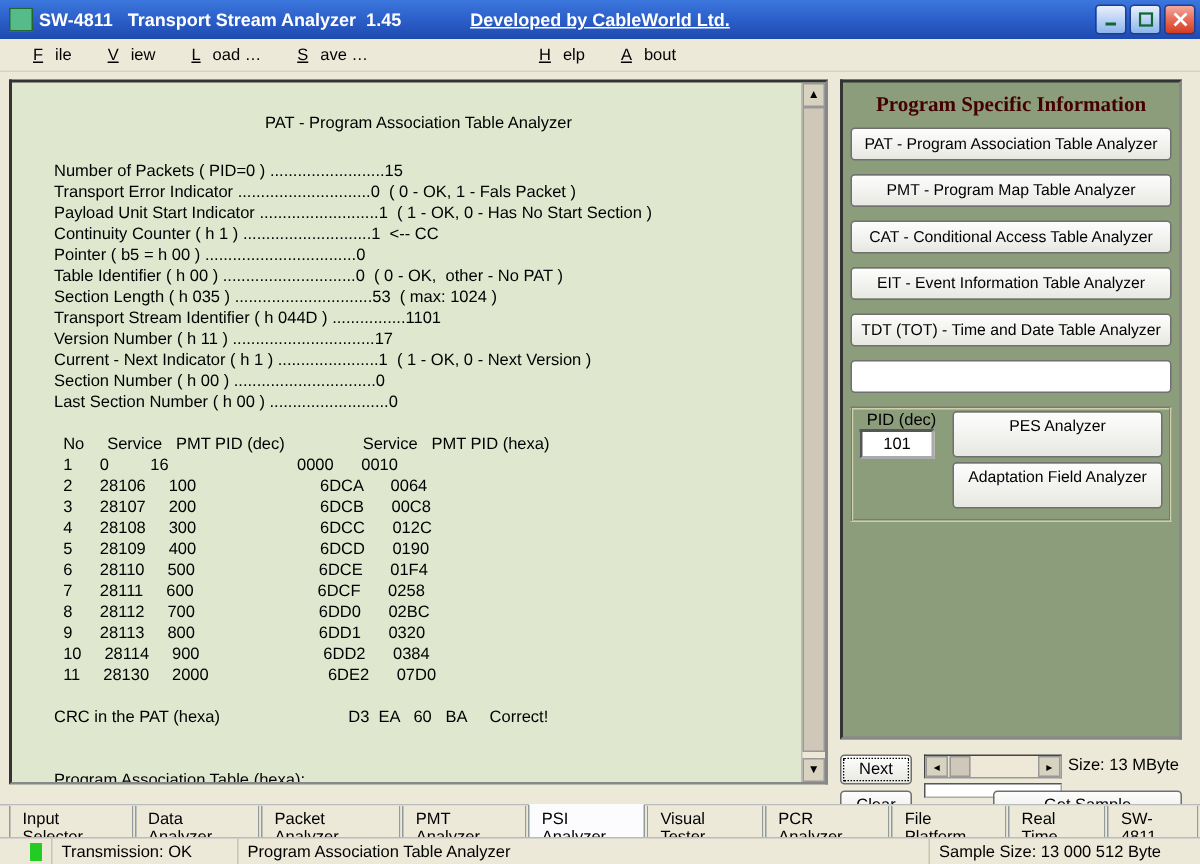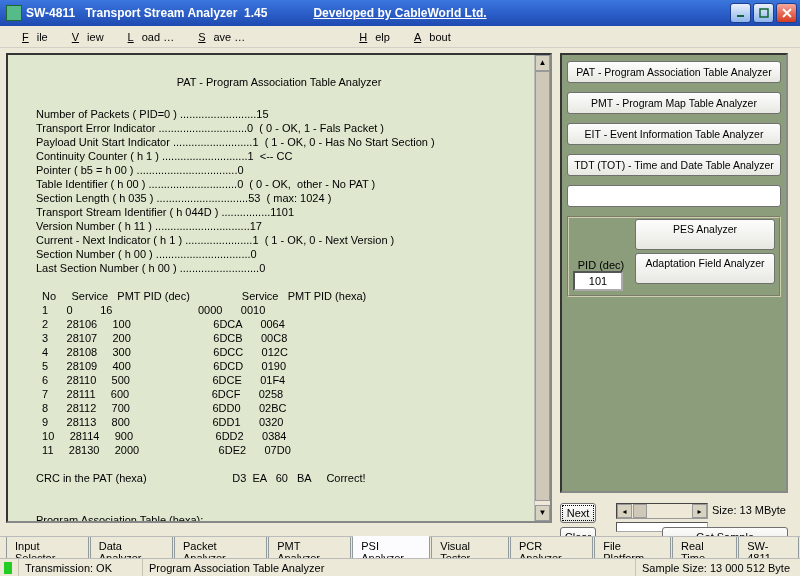--- a/index.html
+++ b/index.html
@@ -50,47 +50,47 @@
   display:block; width:100%; height:22px; margin-bottom:9px;
   background: linear-gradient(to bottom,#FDFDFD,#E8E8E2);
   border:1px solid #707070; border-radius:3px; font-size:10.5px; text-align:center;
   line-height:20px; cursor:pointer;
 }
 .rbtn.blank { background:#FFFFFF; }
 .pid-box {
   border:2px groove #CFCFAF; padding: 1px 4px 4px; margin-top:2px;
   display:grid; grid-template-columns: 56px 1fr; gap:3px 6px; align-items:start;
 }
-.pid-box .lbl { font-size:11px; text-align:center;margin-top:40px; }
+.pid-box .lbl { font-size:11px; text-align:center; }
 .pid-box input { width:50px; height:20px; font-size:11px; text-align:center; border:2px inset #AAA; background:#FFF; }
 .pid-box .rbtn { margin:0 0 3px 0; height:31px; line-height:18px; font-size:10.5px;}
 
 .lower-right { position:absolute; left:560px; top:455px; width:228px; height:44px; }
-.lr-btn { position:absolute; width:36px; height:20px; font-size:11px;
+.lr-btn { position:absolute; width:48px; height:20px; font-size:11px;
   background: linear-gradient(to bottom,#FDFDFD,#E8E8E2);
   border:1px solid #707070; border-radius:3px; cursor:pointer; }
 .lr-btn.next { left:0; top:0; outline:1px dotted #000; outline-offset:-3px; }
 .lr-btn.clear { left:0; top:24px; }
 .scroll-h { position:absolute; left:56px; top:0; width:92px; height:16px; background:#EDE8D8; border:1px inset #999; }
 .scroll-h .arr { position:absolute; top:0; bottom:0; width:15px; background:#D8D2C0; border:1px solid #999; display:flex; align-items:center; justify-content:center; font-size:8px;}
 .scroll-h .thumb { position:absolute; top:0; bottom:0; left:16px; width:14px; background:#CFC8B8; border:1px solid #999; }
 .size-lbl { position:absolute; left:152px; top:1px; font-size:11px; }
 .progress { position:absolute; left:56px; top:19px; width:92px; height:10px; border:1px inset #AAA; background:#FFF; }
 .get-sample { position:absolute; left:102px; top:24px; width:126px; height:20px; font-size:11px;
   background: linear-gradient(to bottom,#FDFDFD,#E8E8E2);
   border:1px solid #707070; border-radius:3px; cursor:pointer; text-align:center; line-height:18px;}
 
 .tabs-row { position:absolute; left:0; bottom:18px; right:0; height:22px; border-top:1px solid #BBB;
   display:flex; align-items:flex-start; padding-left:6px; background:#ECE9D8;}
 .tab { font-size:11px; padding:3px 8px 3px; border:1px solid #919B9C; border-top:none;
   background:#ECE9D8; border-radius:0 0 3px 3px; margin-right:1px; position:relative; cursor:pointer;}
 .tab.active { background:#FCFCFE; font-weight:normal; padding-bottom:4px; border-top:1px solid #FCFCFE; margin-top:-1px;}
 
 .statusbar { position:absolute; left:0; bottom:0; right:0; height:18px; border-top:1px solid #BBB;
-  display:flex; align-items:center; font-size:11px; background:#ECE9D8; padding:0 4px; }
+  display:flex; align-items:center; font-size:11px; background:#ECE9D8; padding:0 20px; }
 .statusbar .light { width:8px; height:12px; background:#2C2; margin-right:6px; }
 .statusbar .seg { padding: 0 6px; border-left:1px solid #C8C4B4; height:100%; display:flex; align-items:center; }
 .statusbar .seg:first-of-type { border-left:none; }
 .statusbar .spacer { flex:1; }
 </style>
 </head>
 <body>
 
 <div class="titlebar">
   <div class="icon"></div>
@@ -166,23 +166,25 @@
 C8       6D       CC       E1       2C       6D       CD       E1       
 </span>
     <div class="scrollbar-v">
       <div class="arr" style="top:0">▲</div>
       <div class="thumb"></div>
       <div class="arr" style="bottom:0">▼</div>
     </div>
   </div>
 
   <div class="right-panel">
+    <div class="hdr">Program Specific Information</div>
     <div id="rbtn-out">
         <div class="rbtn">PAT - Program Association Table Analyzer</div>
         <div class="rbtn">PMT - Program Map Table Analyzer</div>
+        <div class="rbtn">CAT - Conditional Access Table Analyzer</div>
         <div class="rbtn">EIT - Event Information Table Analyzer</div>
         <div class="rbtn">TDT (TOT) - Time and Date Table Analyzer</div>
       </div>
     <div class="rbtn blank"></div>
     <div class="pid-box">
       <div>
         <div class="lbl">PID (dec)</div>
         <input value="101" style="">
       </div>
       <div>

